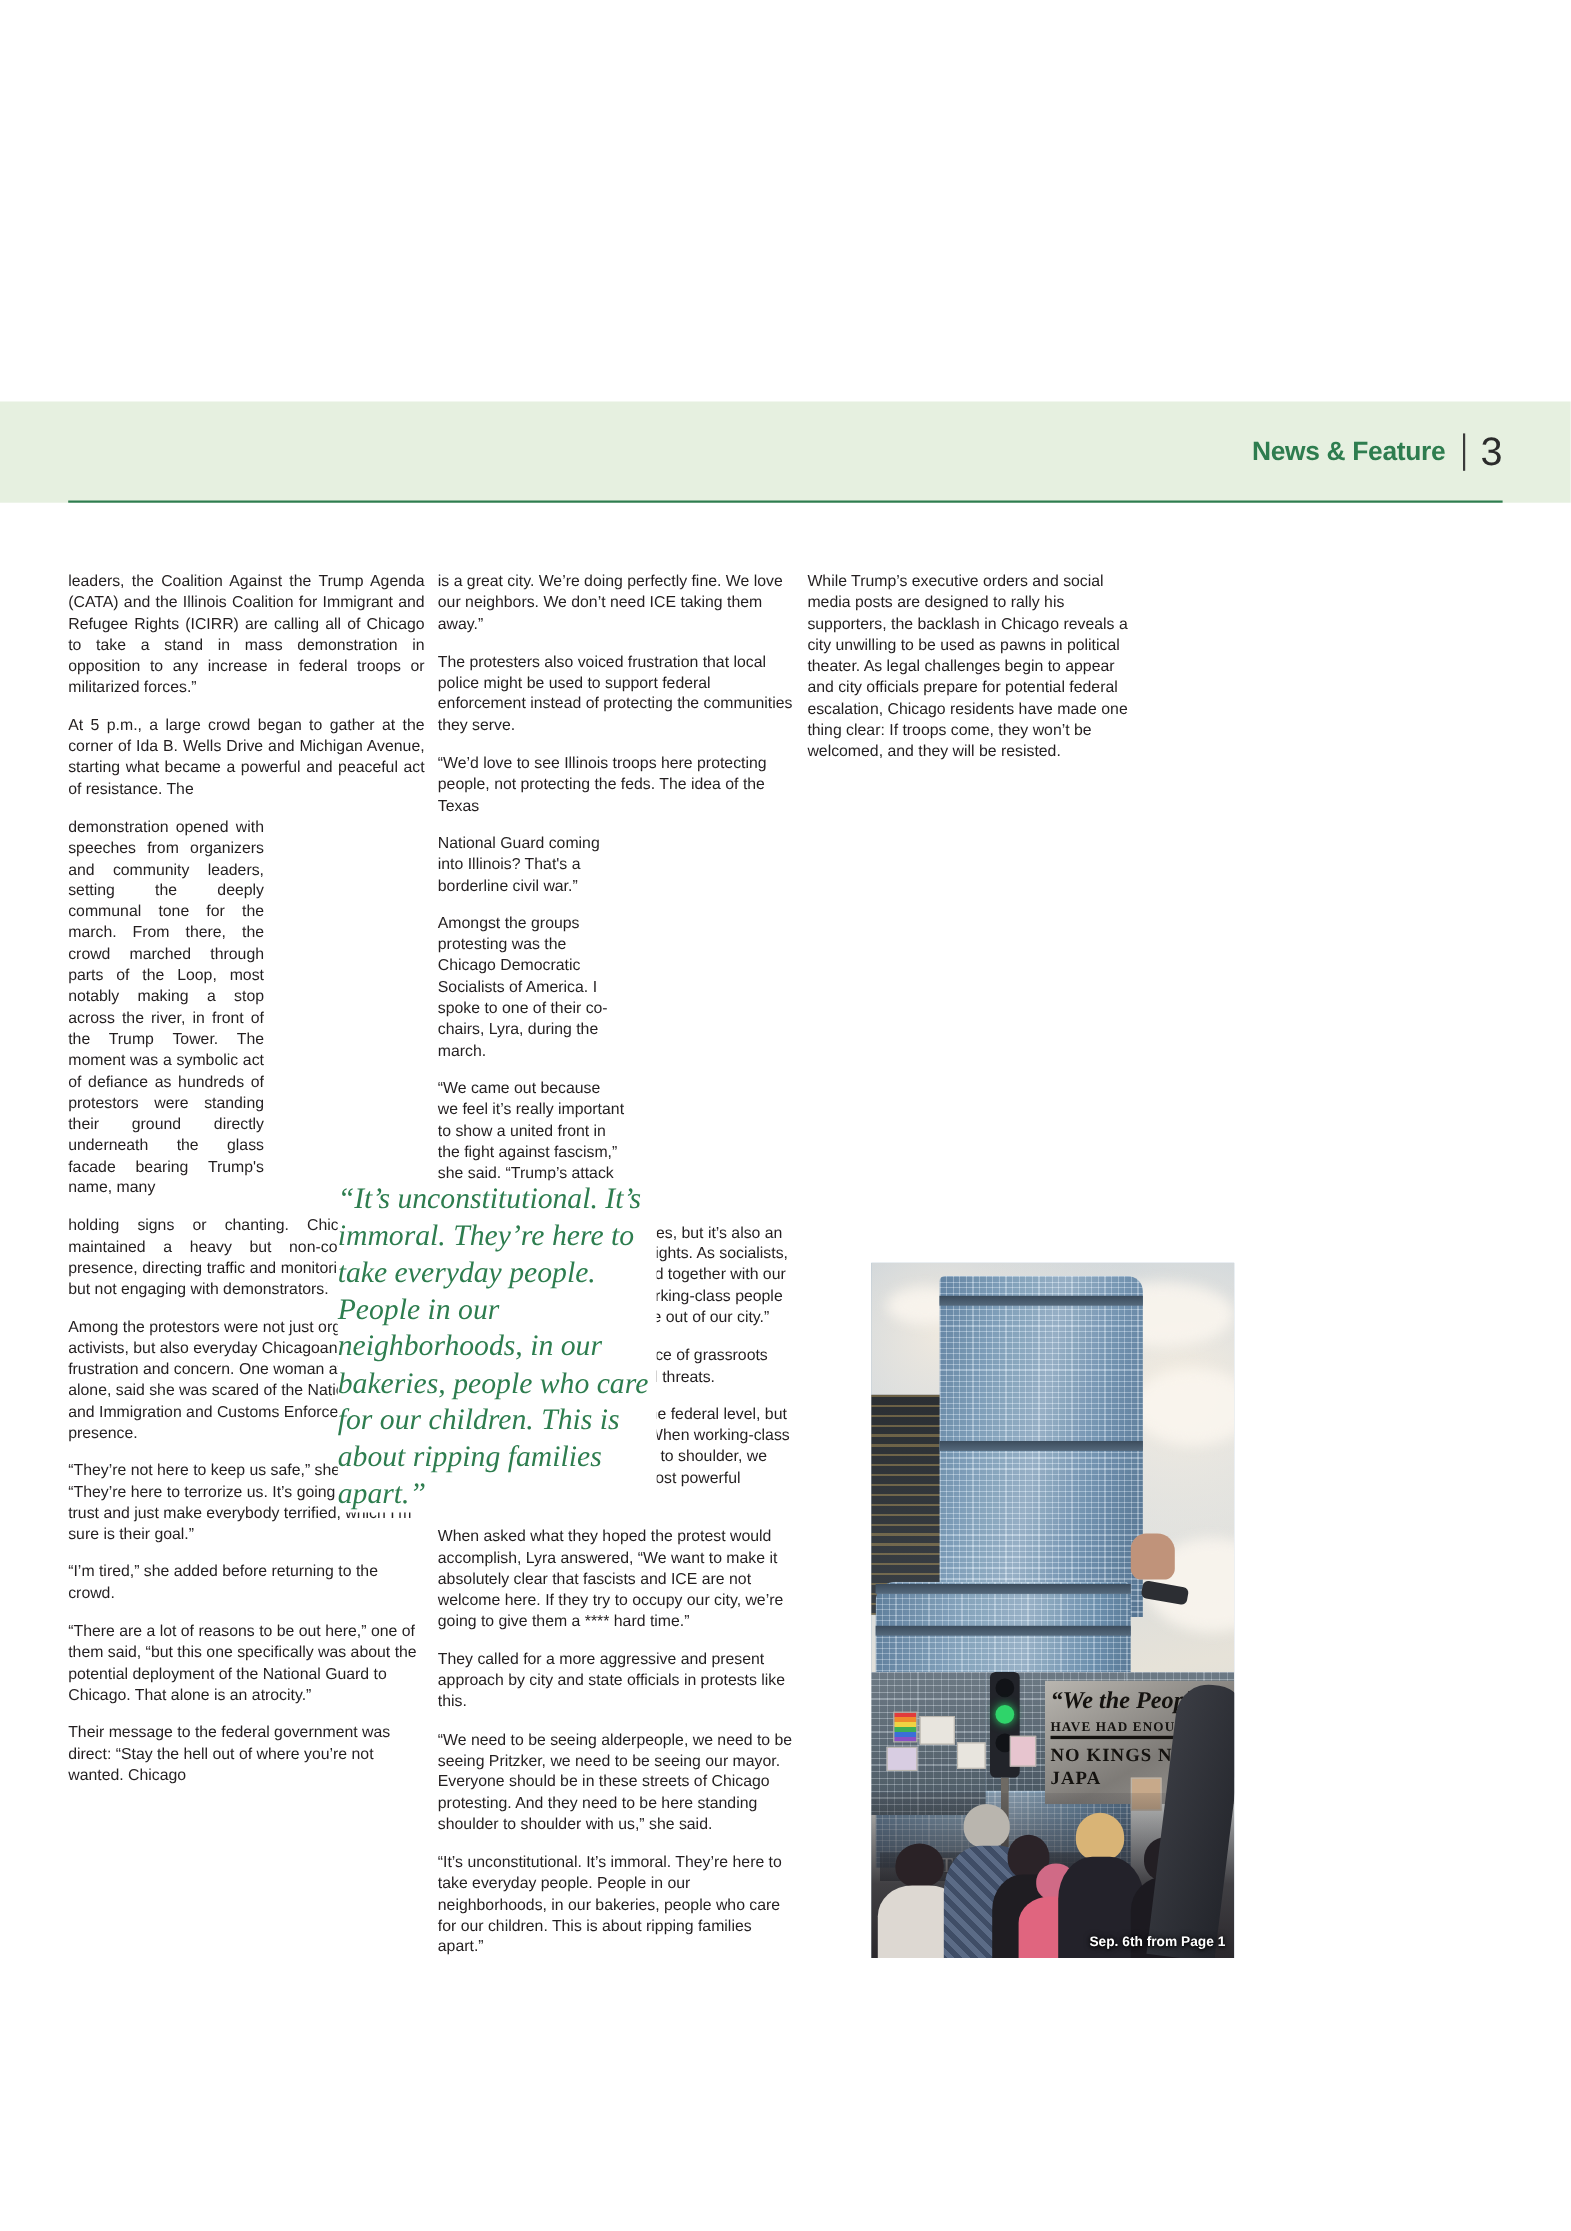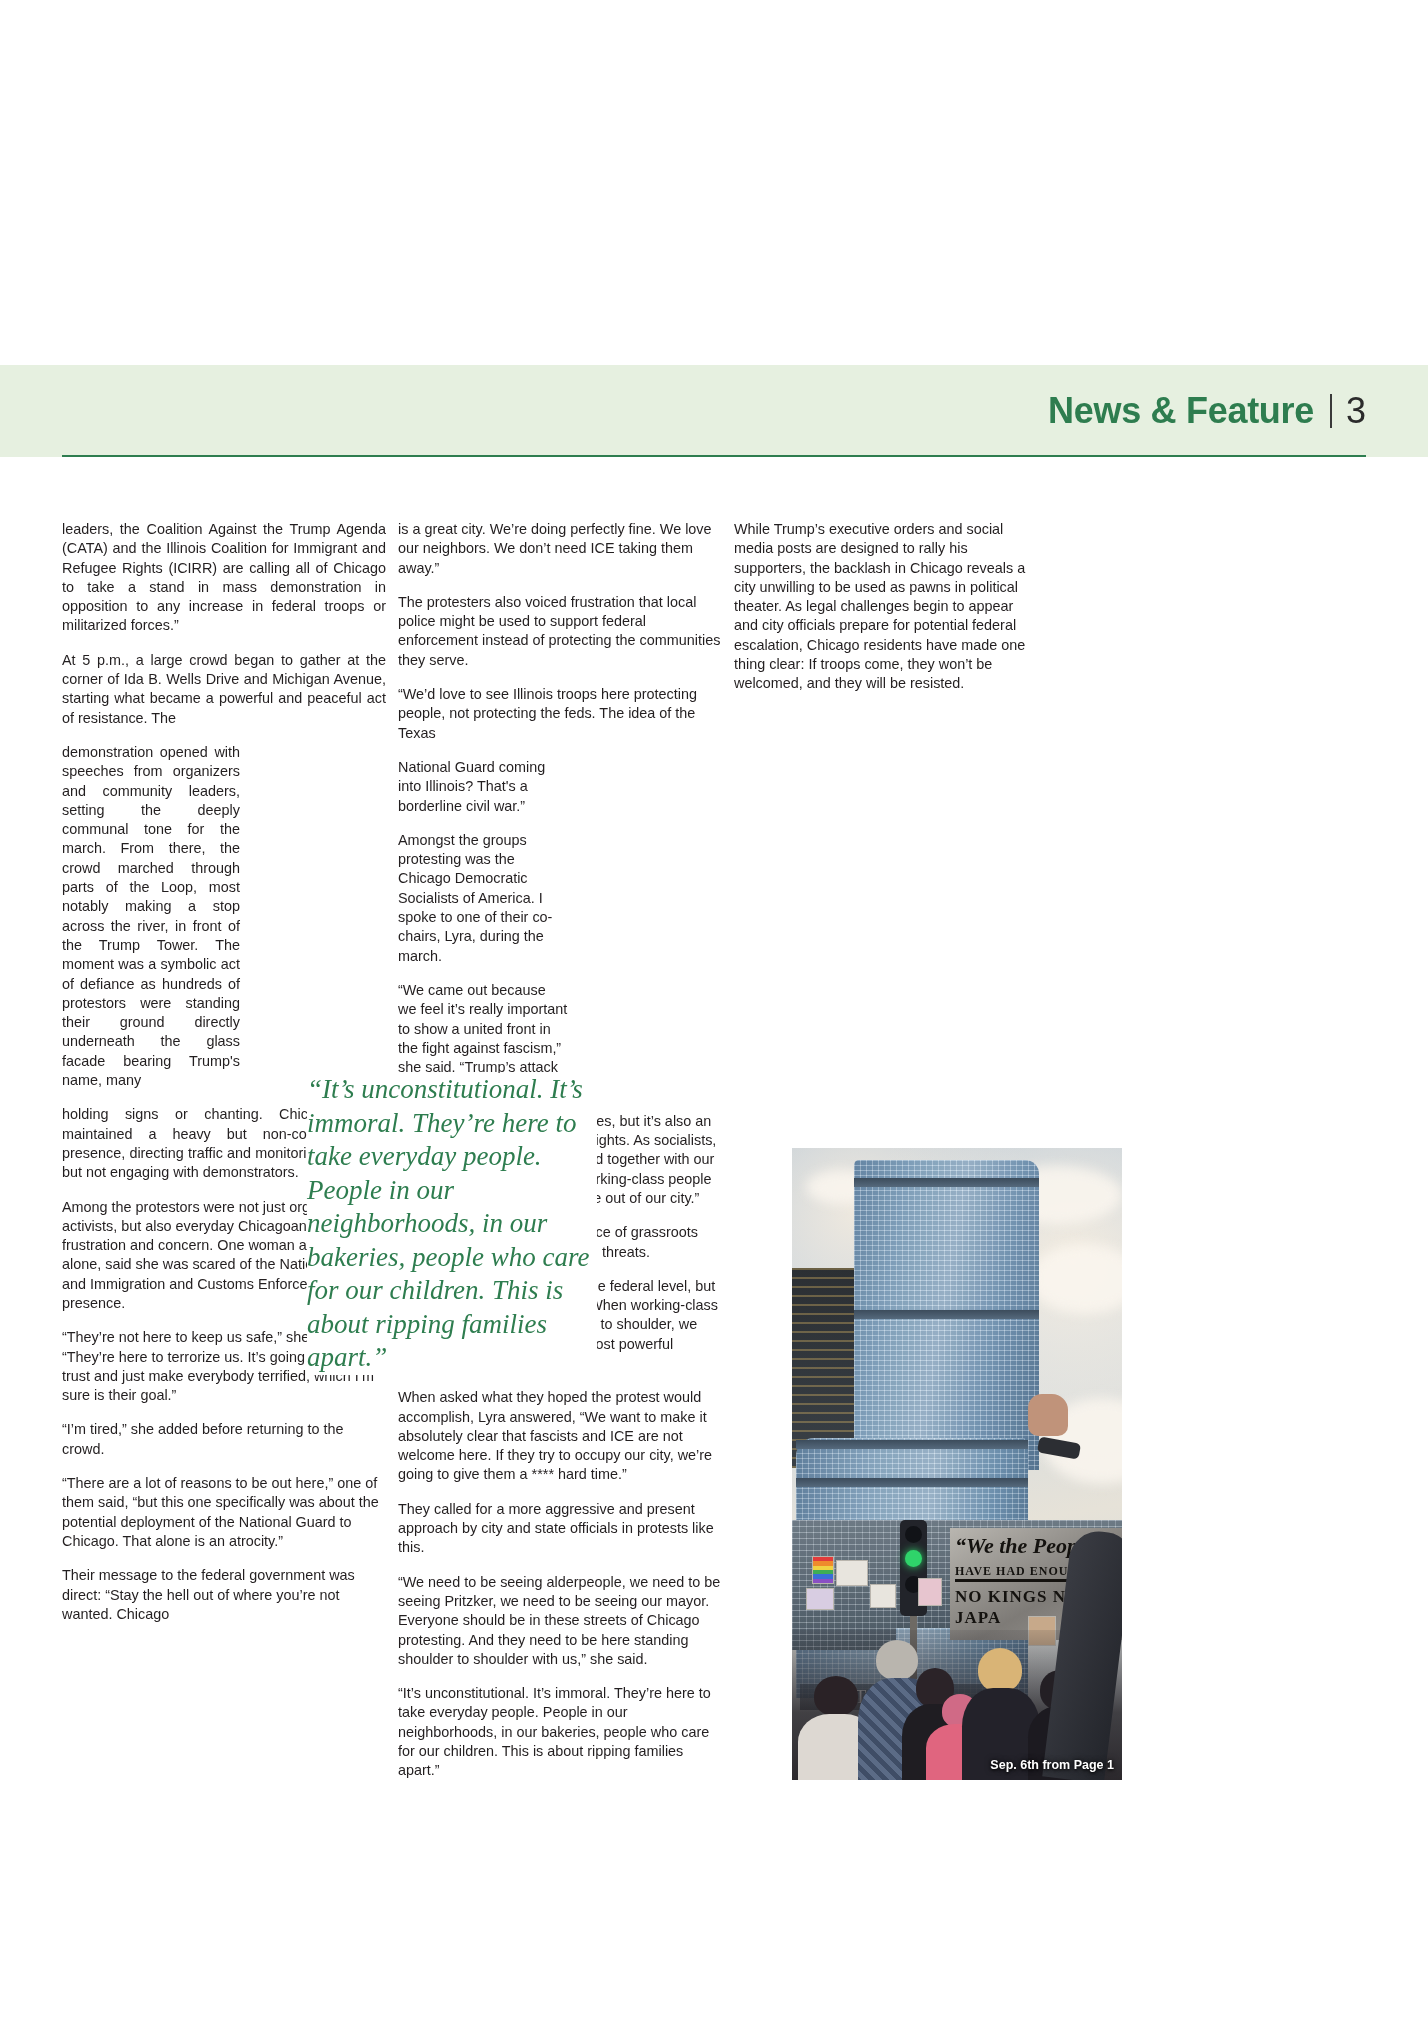--- a/index.html
+++ b/index.html
@@ -31,21 +31,21 @@
     top: 0;
     width: 1428px;
     height: 92px;
     display: flex;
     align-items: center;
     justify-content: flex-end;
     box-sizing: border-box;
     padding-right: 62px;
   }
   .header-title {
-    font-size: 36px;
+    font-size: 24px;
     font-weight: bold;
     color: #2e7d4f;
     letter-spacing: -0.3px;
     line-height: 1;
   }
   .header-sep {
     display: inline-block;
     width: 2px;
     height: 34px;
     background: #3a3a3a;

